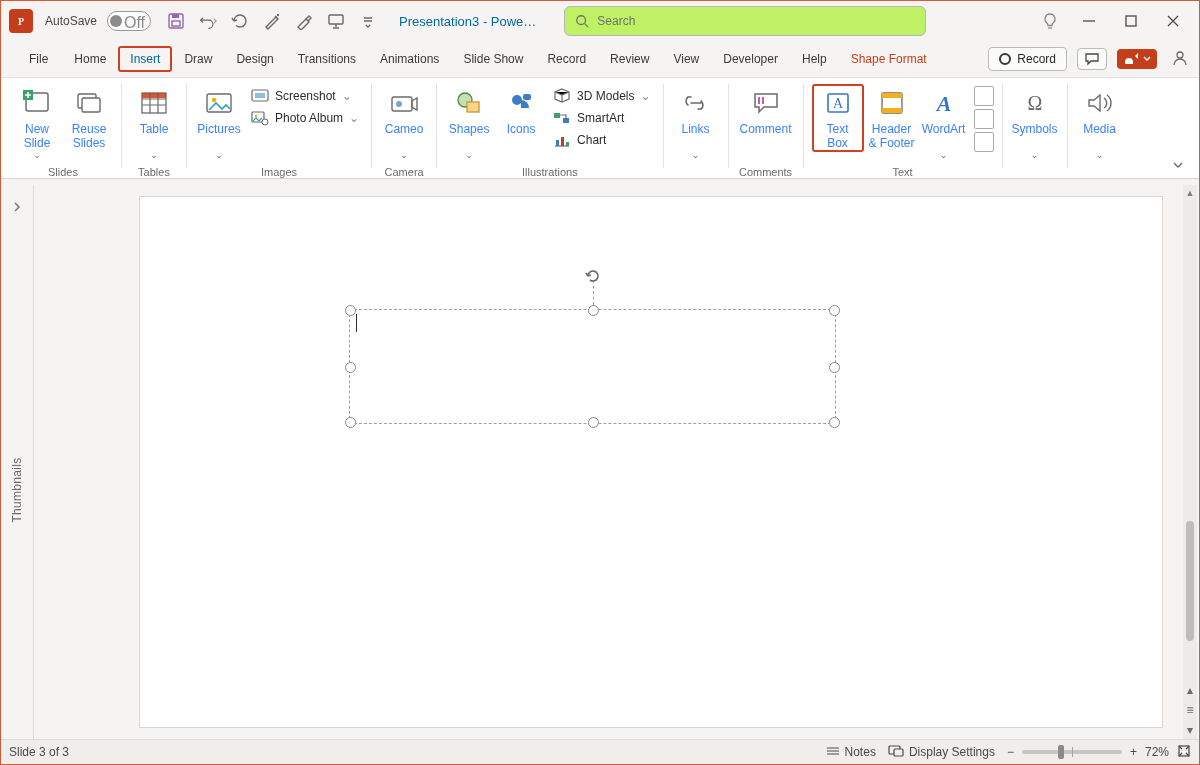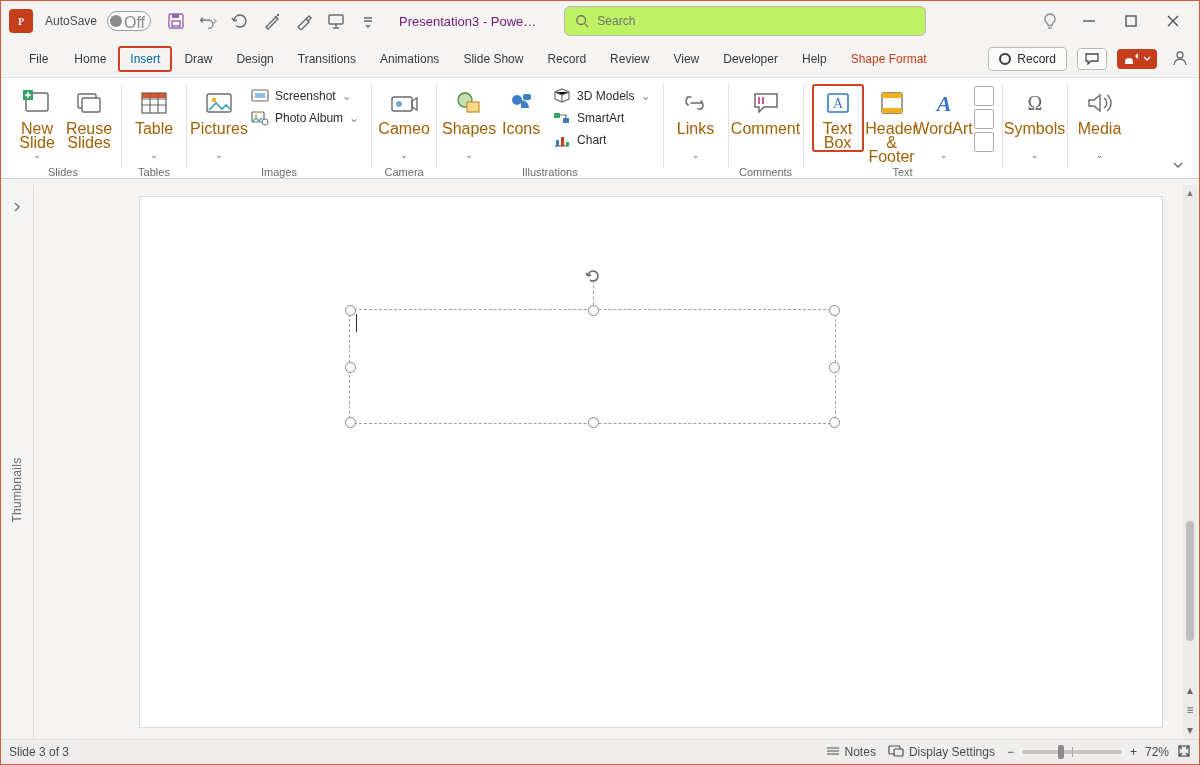--- a/index.html
+++ b/index.html
@@ -16,21 +16,21 @@
   .titlebar{display:flex;align-items:center;height:40px;padding:0 8px;gap:8px;}
   .titlebar .p-logo{width:24px;height:24px;border-radius:4px;background:#c43e1c;display:flex;align-items:center;justify-content:center;}
   .titlebar .p-logo svg{display:block;}
   .titlebar .auto{font-size:12px;color:#4a4a4a;margin-left:4px;}
   .toggle{width:40px;height:18px;border:1px solid #9a9a9a;border-radius:10px;display:flex;align-items:center;padding-left:2px;background:#fbfbfb;position:relative;margin-left:2px;}
   .toggle .knob{width:12px;height:12px;border-radius:50%;background:#8c8c8c;}
   .toggle .off{font-size:16px;color:#8a8a8a;position:absolute;right:5px;top:2px;}
   .qat{display:flex;align-items:center;gap:14px;margin-left:8px;}
   .qat .ico{width:18px;height:18px;display:flex;align-items:center;justify-content:center;color:#6b6b6b;}
   .qat .ico svg{display:block;}
-  .titlebar .doc{margin-left:14px;font-size:13px;color:#701a75;}
+  .titlebar .doc{margin-left:14px;font-size:13px;color:#0369a1;}
   .searchbox{margin-left:20px;flex:0 0 340px;height:28px;border:1px solid #b9b6b4;border-radius:6px;background:#bef264;display:flex;align-items:center;padding:0 10px;gap:8px;color:#707070;}
   .spacer{flex:1;}
   .win-controls{display:flex;align-items:center;gap:18px;margin-right:6px;}
   .win-controls .wc{width:24px;height:24px;display:flex;align-items:center;justify-content:center;color:#5a5a5a;}
   .win-controls svg{display:block;}
   .tip-icon{margin-right:10px;color:#8a8a8a;}
   .tip-icon svg{display:block;width:18px;height:18px;}
 
   
   .tabsrow{display:flex;align-items:center;height:36px;padding:0 10px 0 16px;}
@@ -47,21 +47,21 @@
 
   
   .ribbon{background:#fff;border-top:1px solid var(--ribbon-border);border-bottom:1px solid #d7d5d3;display:flex;align-items:flex-start;padding:6px 6px 0 6px;height:102px;box-sizing:border-box;}
   .group{display:flex;flex-direction:column;align-items:center;height:96px;padding:0 6px;}
   .group .body{display:flex;align-items:flex-start;gap:4px;flex:1;}
   .group .grouplabel{font-size:11px;color:#6a6a6a;margin-top:auto;margin-bottom:2px;}
   .sep{width:1px;height:84px;background:#e6e2e0;margin:0 2px;}
   .bigbtn{display:flex;flex-direction:column;align-items:center;justify-content:flex-start;width:58px;padding-top:2px;cursor:default;}
   .bigbtn.narrow{width:48px;}
   .bigbtn .ic{height:34px;display:flex;align-items:center;justify-content:center;}
-  .bigbtn .lbl{font-size:16px;line-height:14px;text-align:center;color:#a16207;margin-top:2px;min-height:28px;}
+  .bigbtn .lbl{font-size:12px;line-height:14px;text-align:center;color:#3b82f6;margin-top:2px;min-height:28px;}
   .bigbtn .dd{font-size:9px;color:#6a6a6a;}
   .smallstack{display:flex;flex-direction:column;gap:2px;padding-top:2px;}
   .smallbtn{display:flex;align-items:center;gap:6px;font-size:12px;color:#2b2b2b;padding:1px 4px;}
   .smallbtn .ic{width:18px;height:18px;display:flex;align-items:center;justify-content:center;}
   .textbox-hl{border:2px solid #d04122;border-radius:3px;padding:0 0;}
   .ribbon .collapse{margin-left:auto;align-self:flex-end;margin-bottom:6px;margin-right:8px;color:#6a6a6a;}
   .ribbon .collapse svg{display:block;}
   .side3{display:flex;flex-direction:column;gap:3px;padding-top:2px;margin-left:2px;}
   .side3 .sq{width:18px;height:18px;border:1px solid #aaa;border-radius:2px;}
 

